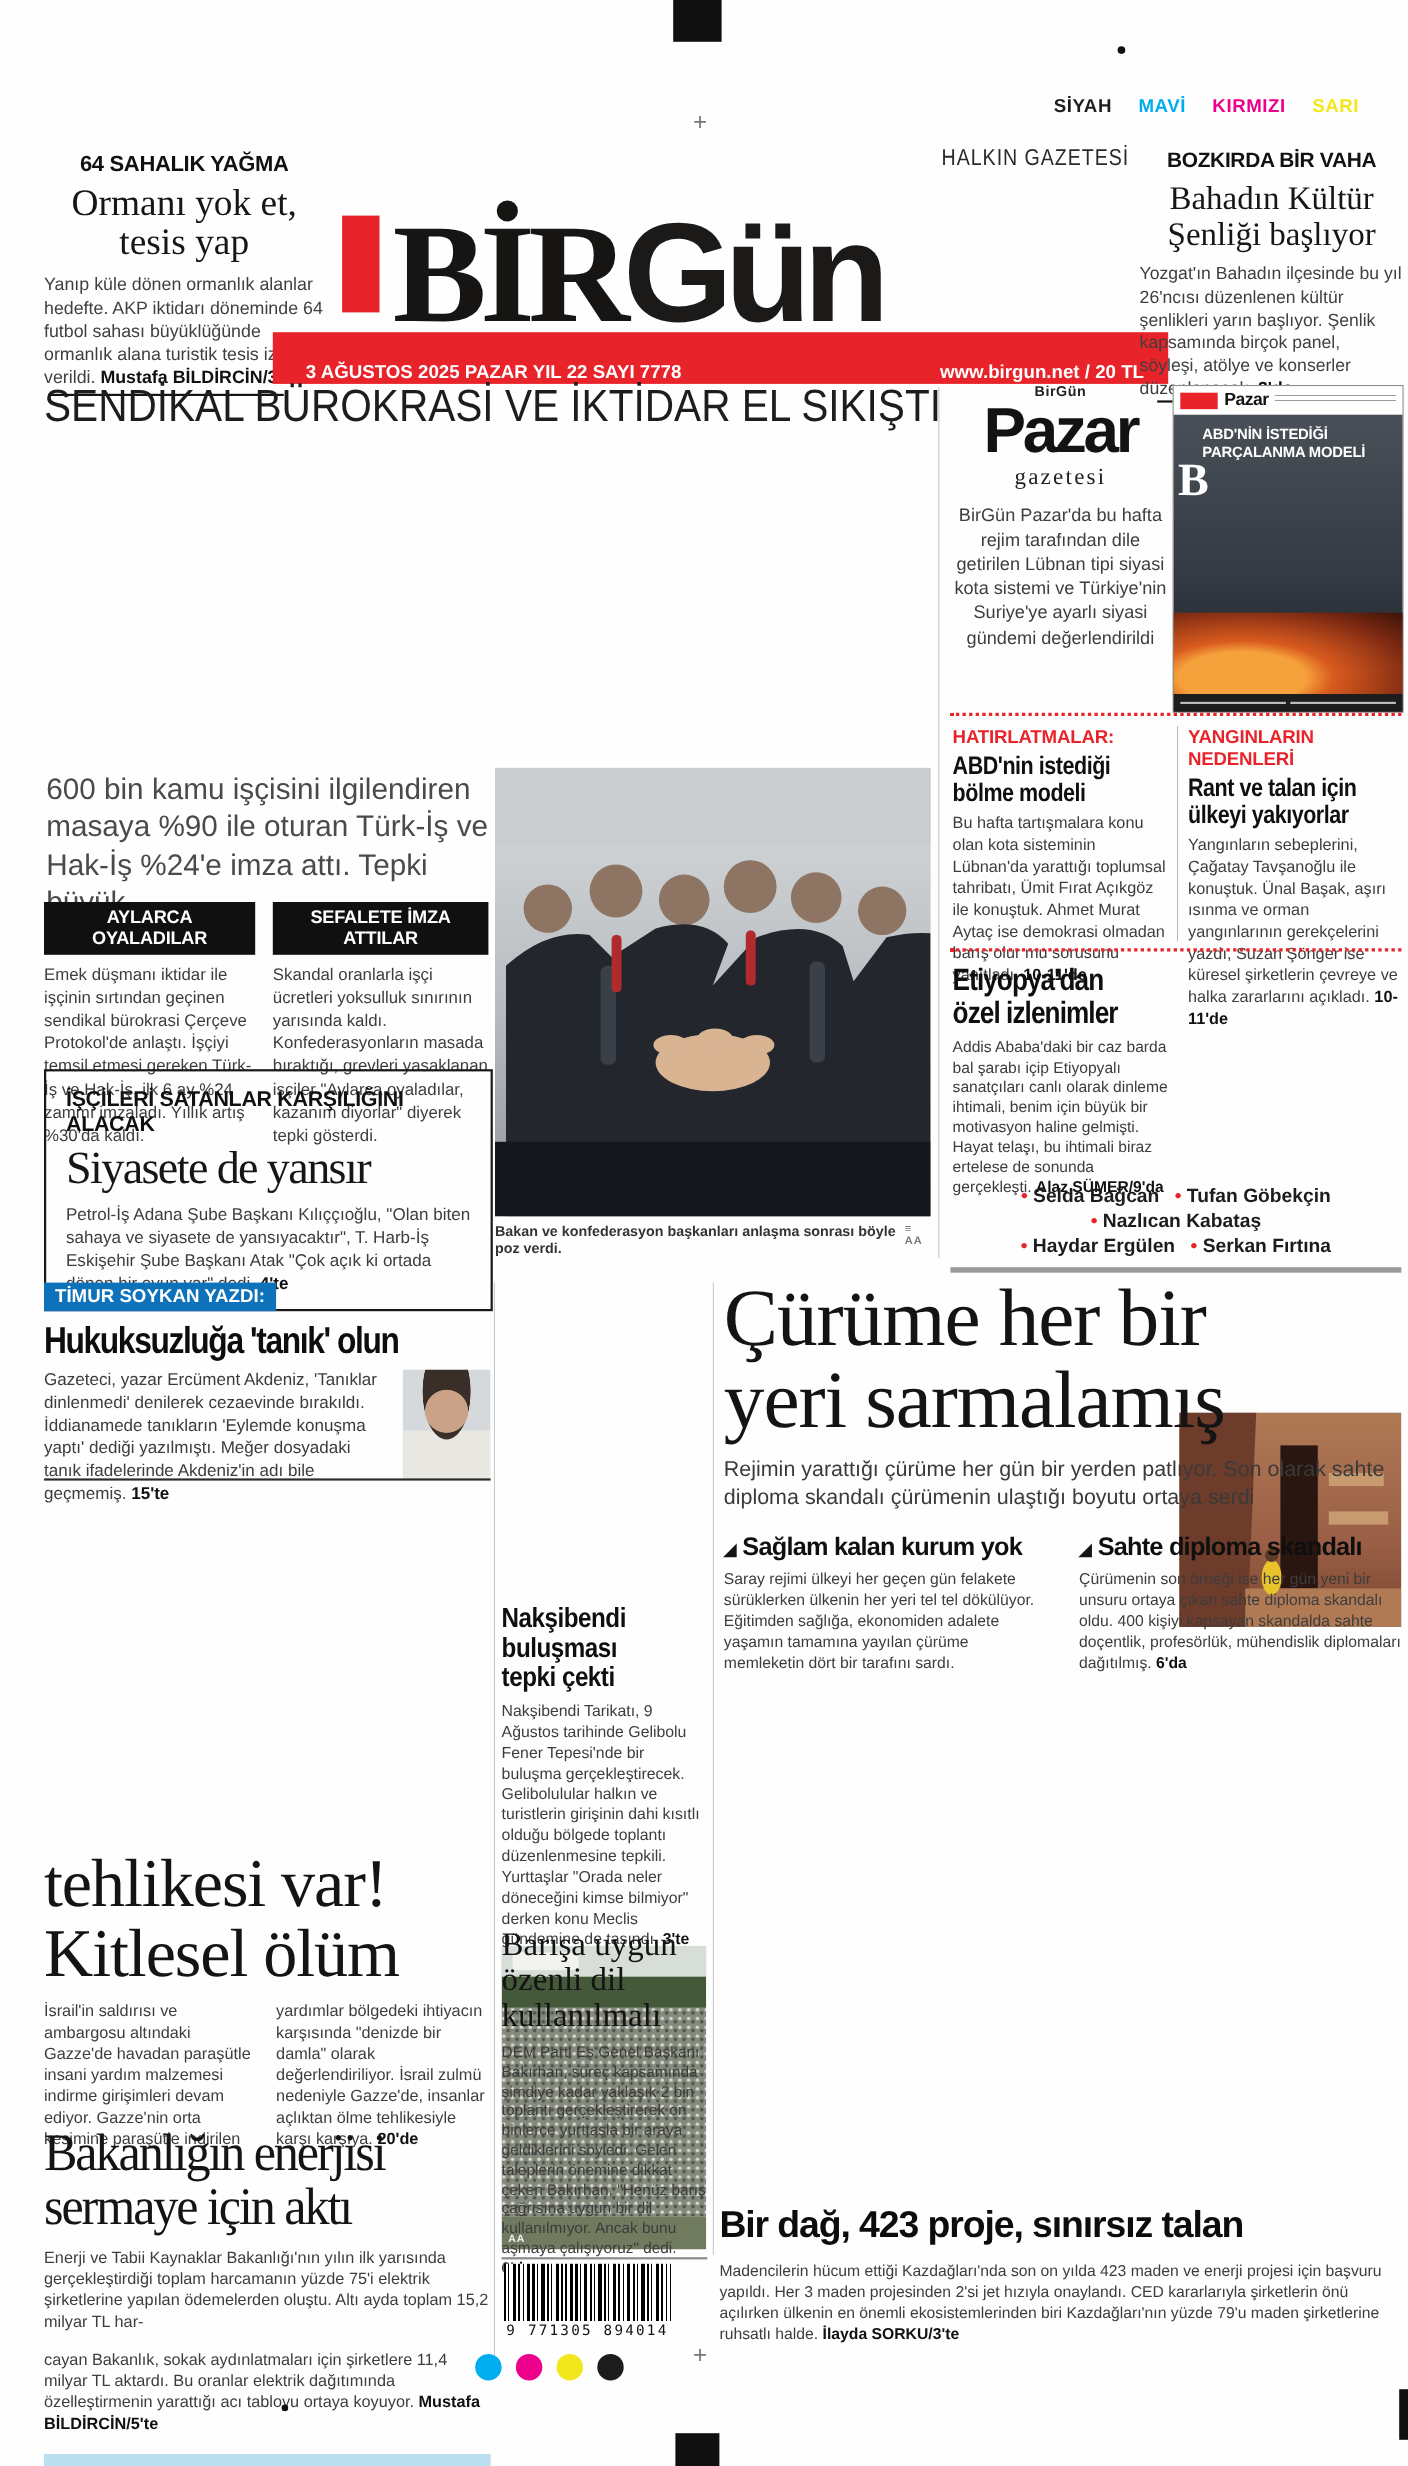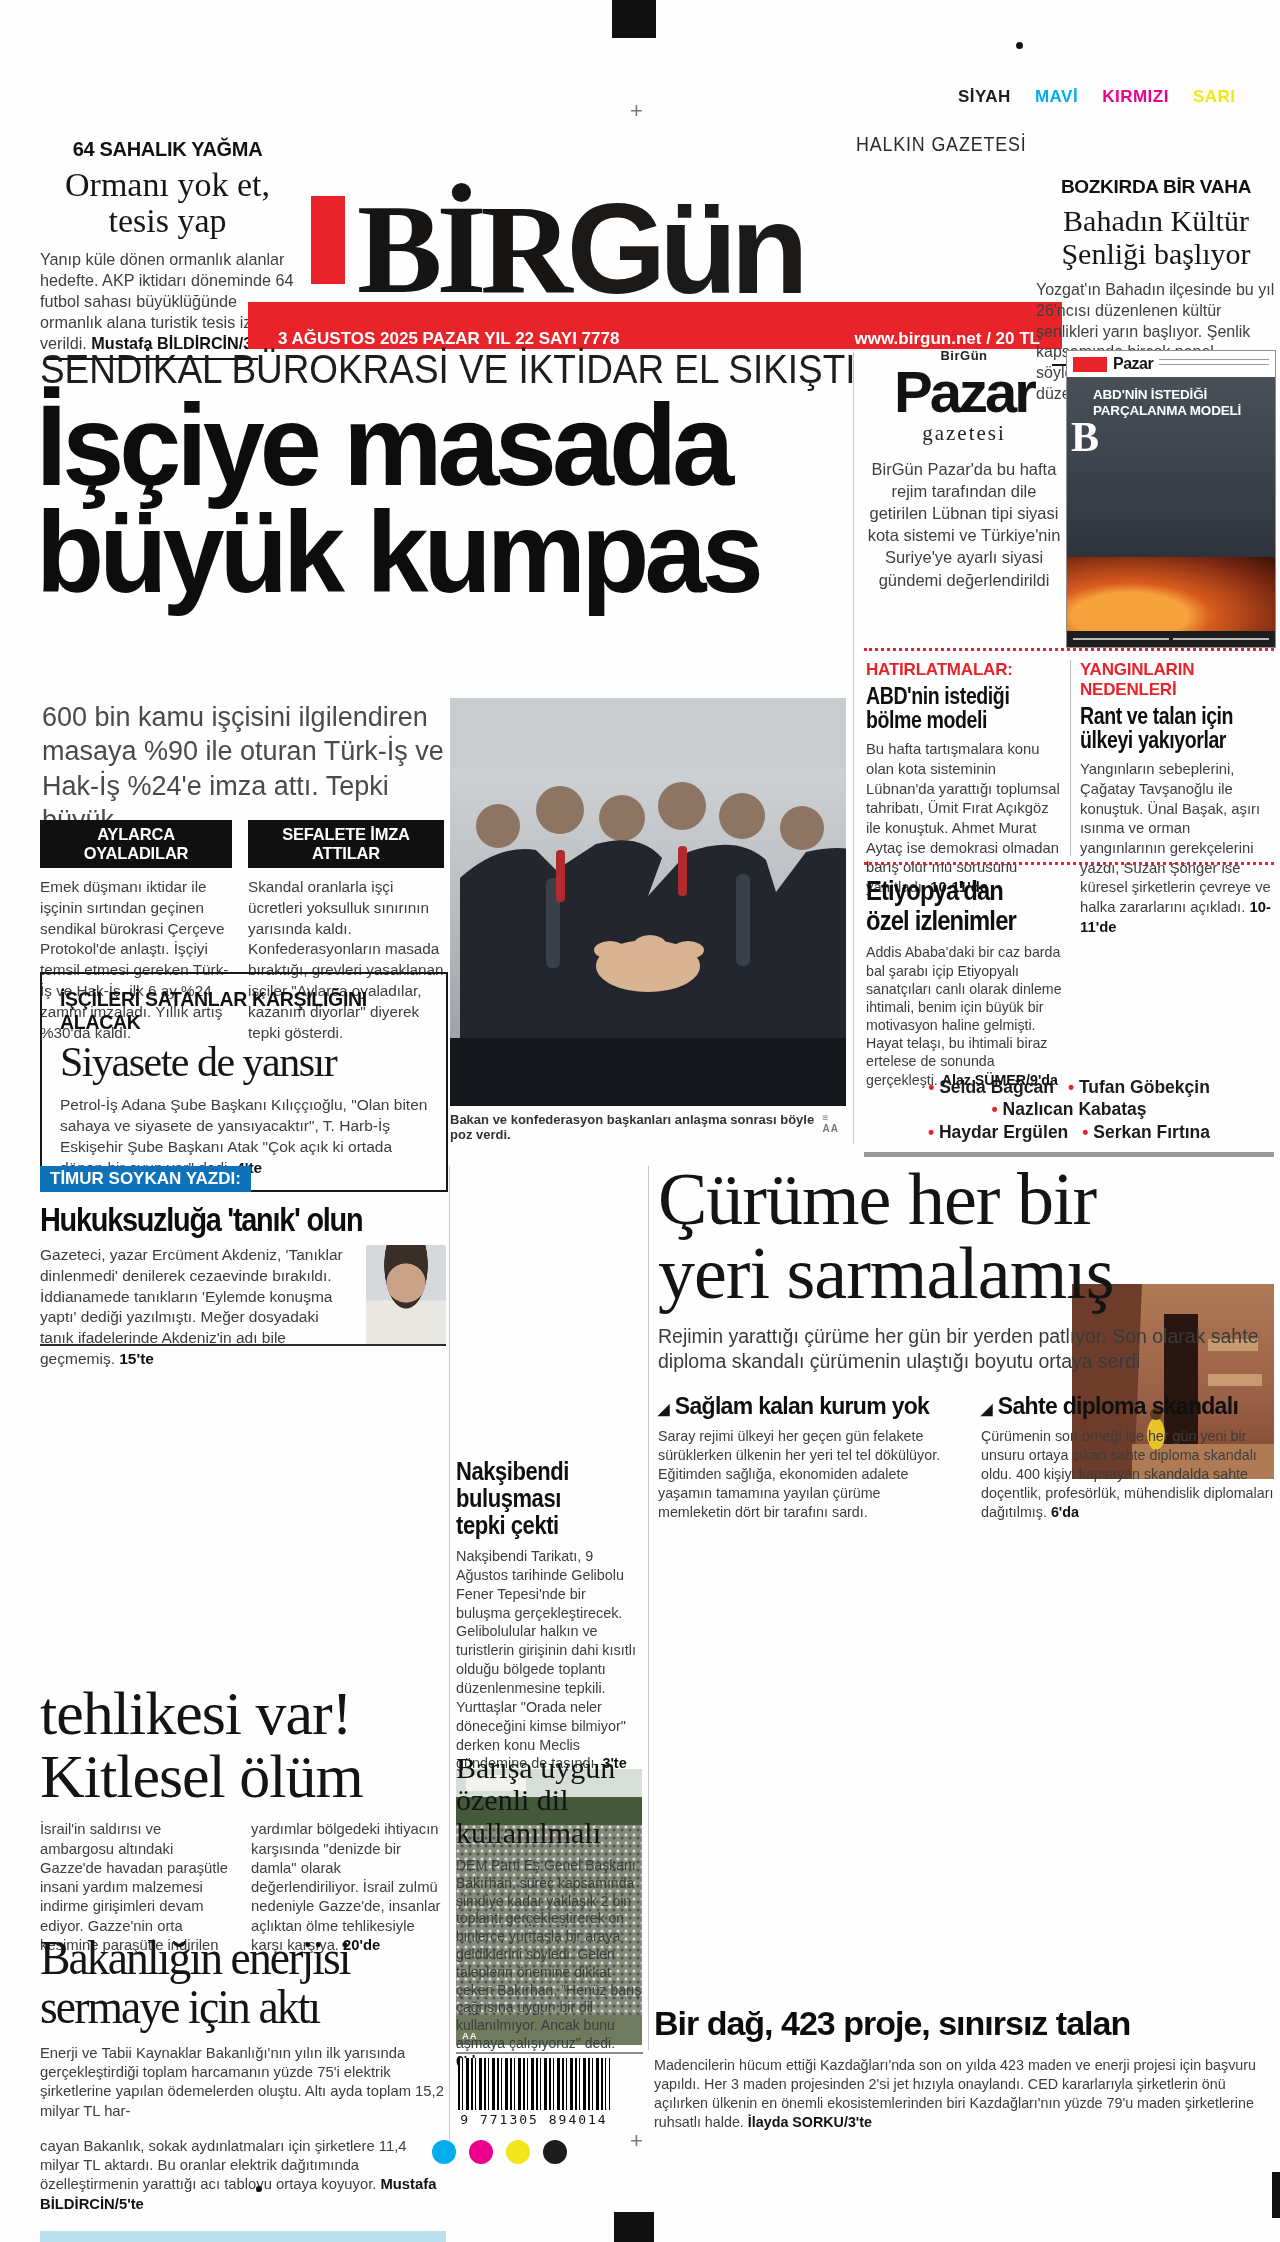--- a/index.html
+++ b/index.html
@@ -127,32 +127,28 @@
       <span class="logo-serif">BİR</span>
       <span class="logo-sans">Gün</span>
     </div>
   </div>
   <div class="abs tagline" style="left:856px;top:132px;">HALKIN GAZETESİ</div>
   <div class="abs dateline" style="left:248px;top:302px;width:762px;height:31px;">
     <span>3 AĞUSTOS 2025 PAZAR YIL 22 SAYI 7778</span>
     <span>www.birgun.net / 20 TL</span>
   </div>
 
-  <div class="abs" style="left:1036px;top:136px;width:240px;margin-top:40px;">
+  <div class="abs" style="left:1036px;top:136px;width:240px;">
     <div class="kicker-sm" style="font-size:19px;">BOZKIRDA BİR VAHA</div>
     <div class="serif-head" style="font-size:30px;line-height:1.1;text-align:center;margin-top:6px;">Bahadın Kültür Şenliği başlıyor</div>
     <p style="margin:10px 0 0;font-size:16px;line-height:1.3;color:#3f3f3f;"><span>Yozgat'ın Bahadın ilçesinde bu yıl 26'ncısı düzenlenen kültür şenlikleri yarın başlıyor. Şenlik kapsamında birçok panel, söyleşi, atölye ve konserler düzenlenecek. </span><span class="bold-ref">2'de</span></p>
   </div>
   <div class="abs rule" style="left:1052px;top:364px;width:210px;height:2px;"></div>
 
   <div class="abs lead-kicker" style="left:40px;top:346px;">SENDİKAL BÜROKRASİ VE İKTİDAR EL SIKIŞTI</div>
-  <div class="abs" style="left:36px;top:392px;width:840px;">
-    <div class="lead-head">İşçiye masada</div>
-    <div class="lead-head">büyük kumpas</div>
-  </div>
   <div class="abs standfirst" style="left:42px;top:700px;width:402px;">600 bin kamu işçisini ilgilendiren masaya %90 ile oturan Türk-İş ve Hak-İş %24'e imza attı. Tepki büyük</div>
 
   <div class="abs photo" style="left:450px;top:698px;width:396px;height:408px;">
     <svg width="396" height="408" viewBox="0 0 396 408">
       <defs>
         <linearGradient id="bgMain" x1="0" y1="0" x2="0" y2="1">
           <stop offset="0" stop-color="#d8dbdd"></stop>
             <stop offset=".5" stop-color="#b9bec2"></stop>
             <stop offset="1" stop-color="#8f969b"></stop>
         </linearGradient>

